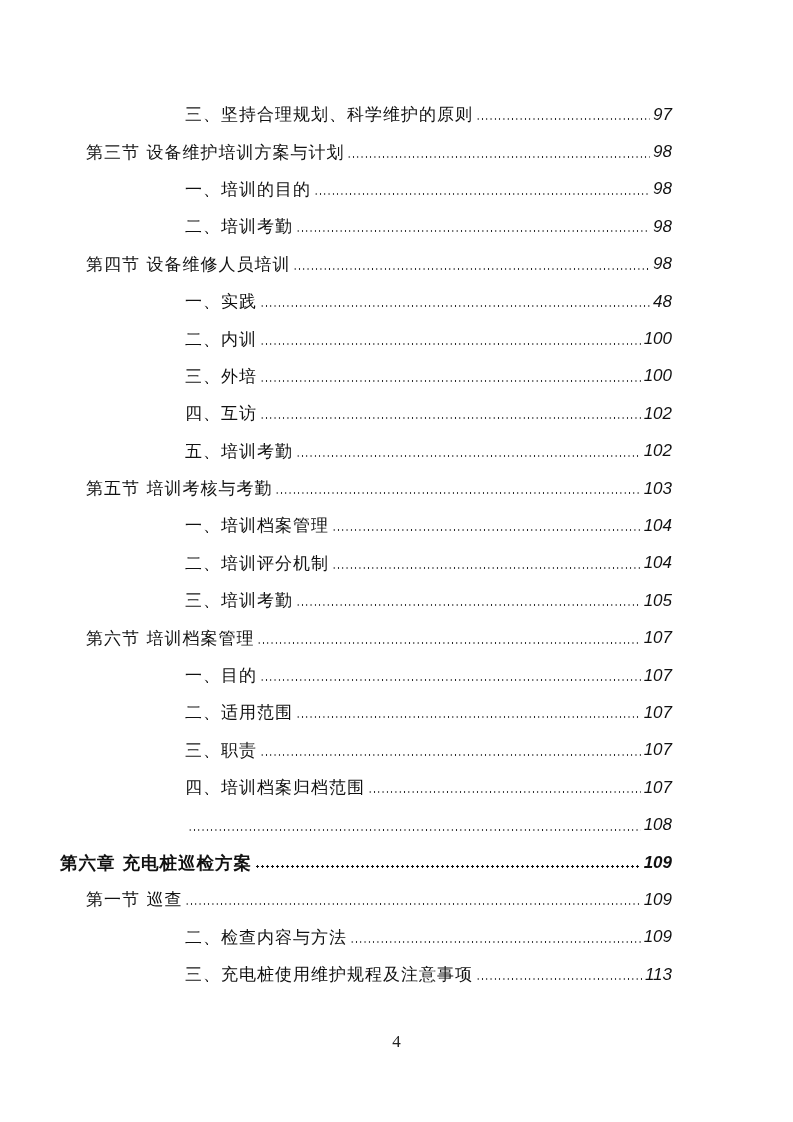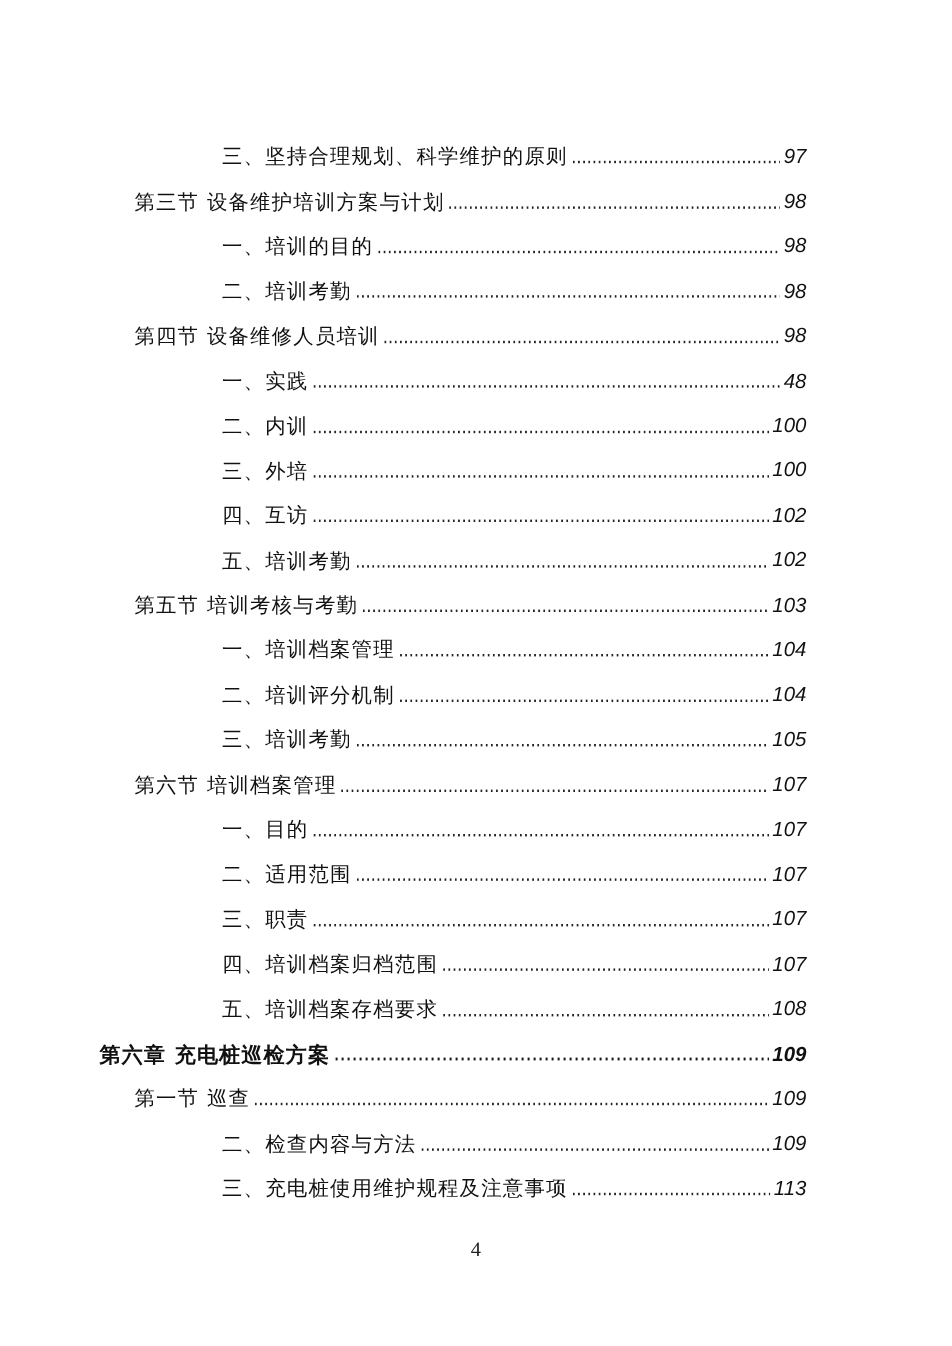--- a/index.html
+++ b/index.html
@@ -1,22 +1,22 @@
 <!DOCTYPE html>
 <html><head>
 <meta charset="utf-8">
 <style>
   html, body { margin: 0; padding: 0; background: #ffffff; }
   body { width: 793px; height: 1122px; position: relative; overflow: hidden;
          font-family: "DejaVu Serif", "Liberation Serif", serif; color: #111; }
-  .toc { position: absolute; left: 0; top: 112px; width: 793px; }
+  .toc { position: absolute; left: 0; top: 96px; width: 793px; }
   .row { position: relative; height: 37.4px; display: flex; align-items: center;
          box-sizing: border-box; padding-right: 121px; font-size: 17px; }
-  .row.lvl-chapter { padding-left: 83px; font-weight: bold; font-size: 17.5px; }
-  .row.lvl-section { padding-left: 112px; }
+  .row.lvl-chapter { padding-left: 60px; font-weight: bold; font-size: 17.5px; }
+  .row.lvl-section { padding-left: 86px; }
   .row.lvl-item { padding-left: 185px; }
   .row .label { white-space: nowrap; letter-spacing: 1px; }
   .row .leader { flex: 1; margin: 0 3px; height: 1em; overflow: hidden; position: relative; }
   .row .leader::before {
     content: "";
     position: absolute; left: 0; right: 0; bottom: 3px; height: 2px;
     background-image: radial-gradient(circle, #222 0.8px, transparent 1px);
     background-size: 4.3px 2px; background-repeat: repeat-x;
   }
   .row.lvl-chapter .leader::before {
@@ -121,21 +121,20 @@
       <span class="label">三、职责</span>
       <span class="leader"></span>
       <span class="page">107</span>
     </div>
   <div class="row lvl-item">
       <span class="label">四、培训档案归档范围</span>
       <span class="leader"></span>
       <span class="page">107</span>
     </div>
   <div class="row lvl-item">
-      <span class="label">五、培训档案存档要求</span>
       <span class="leader"></span>
       <span class="page">108</span>
     </div>
   <div class="row lvl-chapter">
       <span class="label">第六章  充电桩巡检方案</span>
       <span class="leader"></span>
       <span class="page">109</span>
     </div>
   <div class="row lvl-section">
       <span class="label">第一节  巡查</span>

